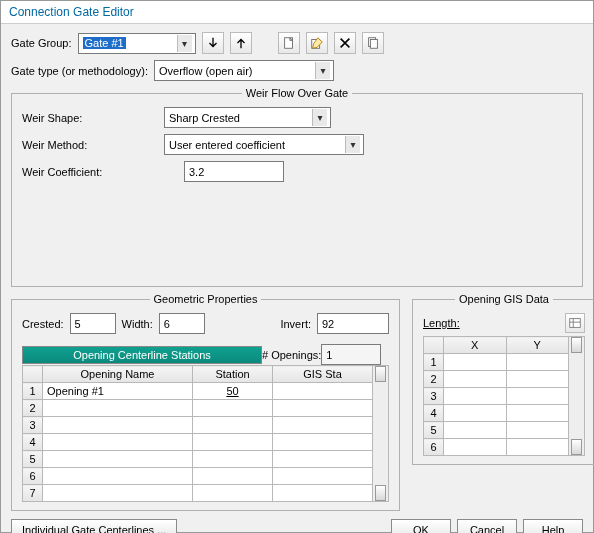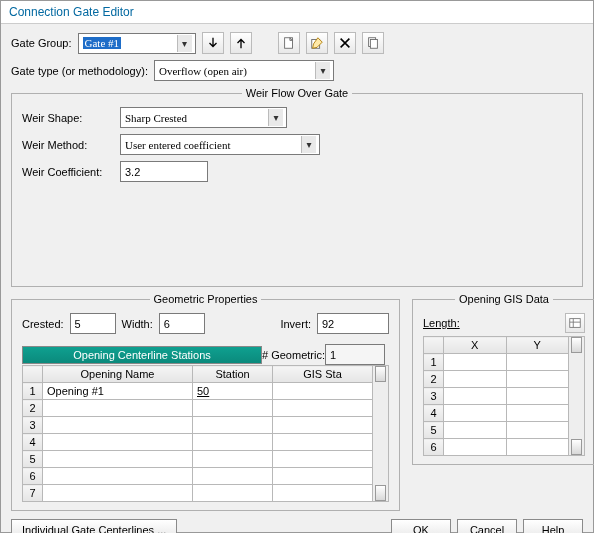--- a/index.html
+++ b/index.html
@@ -30,21 +30,21 @@
     padding: 8px 10px 2px 10px;
     display: flex;
     flex-direction: column;
     gap: 6px;
   }
   .row { display: flex; align-items: center; gap: 6px; }
   .label { white-space: nowrap; }
   select.sel, .pseudo-select {
     border: 1px solid #7a7a7a;
     background: #fff;
-    font-family: Liberation Serif, serif;
+    font-family: Liberation Sans, sans-serif;
     font-size: 11px;
     height: 21px;
     padding: 1px 18px 1px 4px;
     position: relative;
   }
   .pseudo-select {
     display: inline-flex;
     align-items: center;
     cursor: default;
   }
@@ -92,21 +92,21 @@
     border: 1px solid #b0b0b0;
     margin: 0;
     padding: 8px 10px;
     position: relative;
   }
   legend {
     font-size: 11px;
     padding: 0 4px;
     text-align: center;
   }
-  .weir-row { display:flex; align-items:center; margin-bottom:6px; }
+  .weir-row { display:flex; align-items:center; margin-bottom:6px;gap:44px; }
   .weir-label { width: 98px; }
   .geom-inputs { display:flex; align-items:center; gap:6px; margin-bottom:4px; }
   .geom-inputs .lbl { }
   .tables-row { display:flex; gap:12px; align-items:flex-start; }
   .left-geom { flex:1; }
   .center-header {
     background: linear-gradient(#0fa090,#0b8a7c);
     color: #fff;
     text-align: center;
     padding: 2px 4px;
@@ -179,21 +179,21 @@
     cursor: default;
   }
   .indiv-btn {
     height: 22px;
     border: 1px solid #8a8a8a;
     background: linear-gradient(#fff,#e6e6e6);
     font-family: inherit;
     font-size: 11px;
     padding: 0 10px;
   }
-  .text-right { text-align: left; text-decoration: underline; }
+  .text-right { text-align: center; text-decoration: underline; }
 </style>
 </head>
 <body>
 
 <div class="window">
   <div class="titlebar">
     <span>Connection Gate Editor</span>
   </div>
 
   <div class="content">
@@ -255,41 +255,41 @@
         </div>
       </div>
       <div class="weir-row">
         <span class="weir-label">Weir Method:</span>
         <div class="pseudo-select" style="width:200px">
           <span class="txt">User entered coefficient</span>
         </div>
       </div>
       <div class="weir-row">
         <span class="weir-label">Weir Coefficient:</span>
-        <input class="txtfield" style="width: 88px;" value="3.2">
+        <input class="txtfield" style="width: 100px; margin-left: 20px;" value="3.2">
       </div>
     </fieldset>
 
     <div class="tables-row">
 
       <fieldset class="left-geom">
         <legend>Geometric Properties</legend>
         <div class="geom-inputs">
           <span class="lbl">Crested:</span>
           <input class="txtfield" style="width: 46px;" value="5">
           <span class="lbl">Width:</span>
           <input class="txtfield" style="width: 46px;" value="6">
           <span style="flex:1"></span>
           <span class="lbl">Invert:</span>
           <input class="txtfield" style="width: 72px;" value="92">
         </div>
 
         <div class="openings-label-row">
           <div class="center-header">Opening Centerline Stations</div>
-          <span># Geometric:</span>
+          <span># Openings:</span>
           <input class="txtfield" style="width: 60px; background: rgb(245, 245, 245);" readonly="" value="1">
         </div>
 
         <div class="scroll-wrap">
           <table class="grid" style="width:350px">
             <colgroup>
                 <col style="width:20px">
                 <col style="width:150px">
                 <col style="width:80px">
                 <col style="width:100px">

